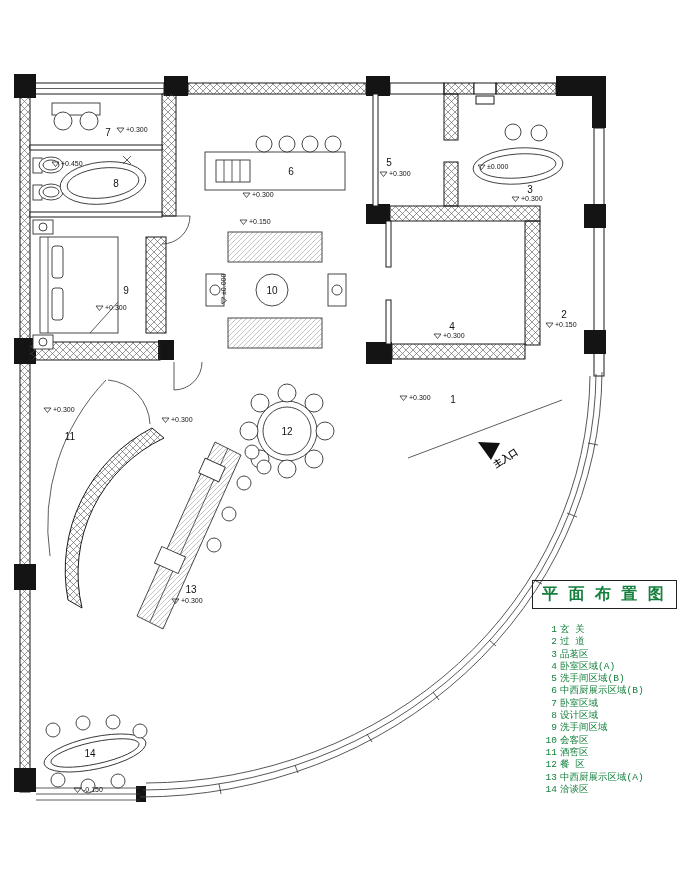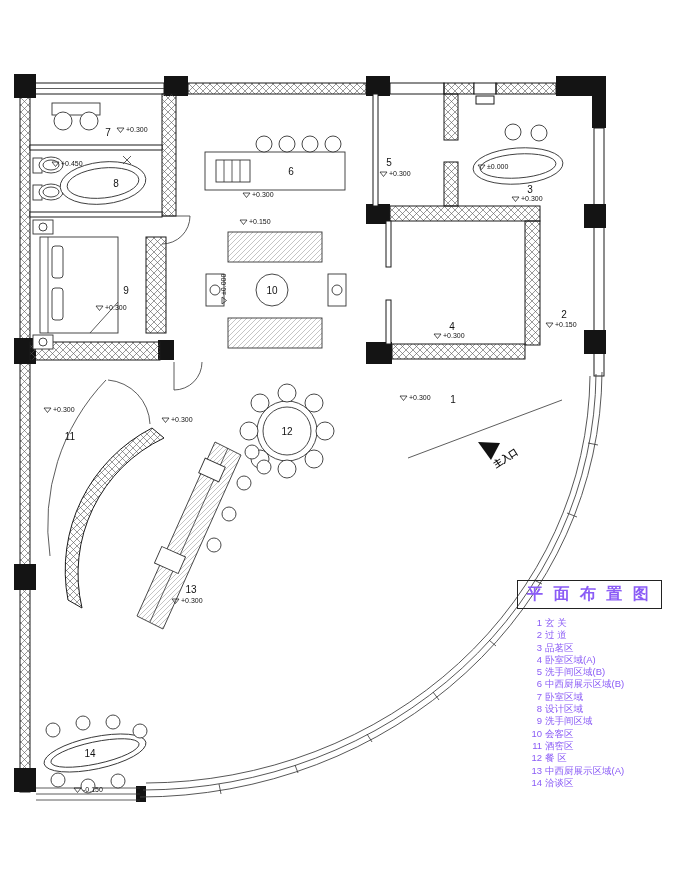--- a/index.html
+++ b/index.html
@@ -10,24 +10,24 @@
   .rn{font-size:10px;text-anchor:middle;}
   .elev text{font-size:7px;}
   .elev path{stroke:#111;stroke-width:0.7;fill:none;}
   .wall{stroke:#1a1a1a;stroke-width:1;fill:#fff;}
   .hwall{stroke:#1a1a1a;stroke-width:1;fill:url(#xh);}
   .col{fill:#141414;stroke:none;}
   .thin{stroke:#333;stroke-width:0.8;fill:none;}
   .glass{stroke:#444;stroke-width:0.9;fill:none;}
   .furn{stroke:#333;stroke-width:0.9;fill:#fff;}
   .furnh{stroke:#333;stroke-width:0.9;fill:url(#fh);}
-  .legend{position:absolute;left:517px;top:580px;color:#8b5cf6;}
+  .legend{position:absolute;left:532px;top:580px;color:#15803d;}
   .legend-title{display:inline-block;border:1.5px solid #222;padding:3px 9px;font-size:16px;
     font-weight:700;letter-spacing:3px;white-space:nowrap;}
-  .legend-items{margin-top:8px;padding-left:12px;}
+  .legend-items{margin-top:15px;padding-left:12px;font-family:Liberation Mono, monospace;}
   .legend-item{font-size:9.5px;line-height:12.3px;white-space:nowrap;}
   .li-num{display:inline-block;width:13px;text-align:right;margin-right:3px;}
 </style>
 </head>
 <body>
 
 <div class="canvas">
 
 <svg width="700" height="880" viewBox="0 0 700 880">
   <defs>

